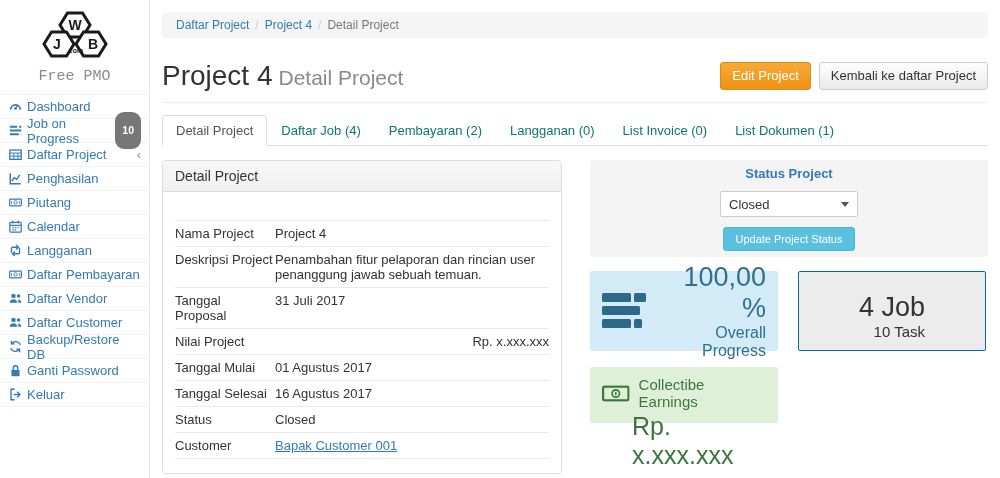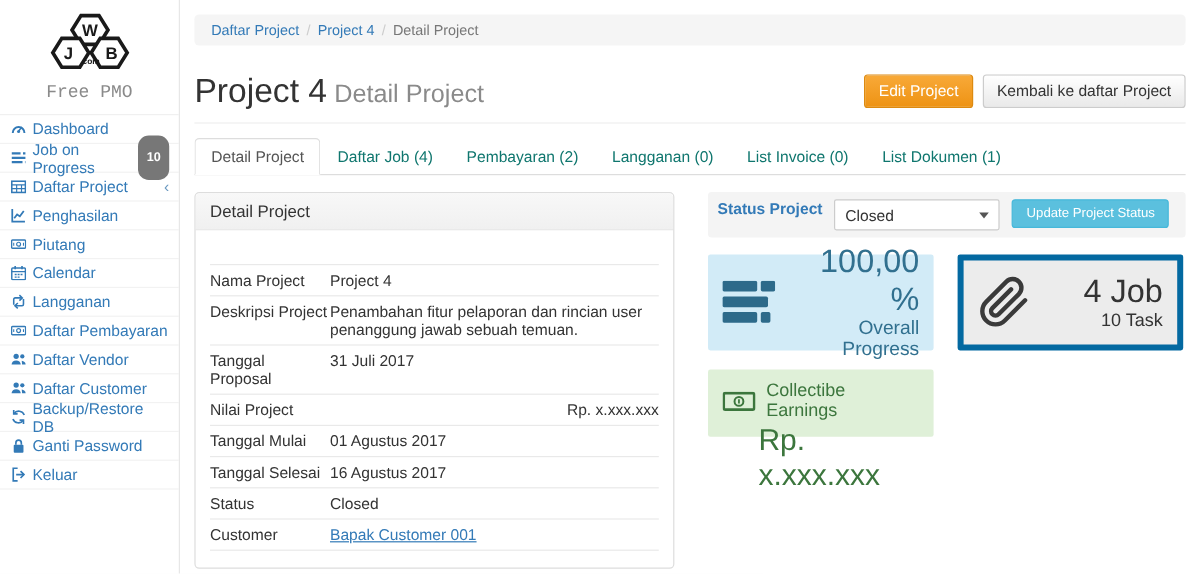--- a/index.html
+++ b/index.html
@@ -70,21 +70,21 @@
   table.detail td { padding:5px 0; vertical-align:top; border-bottom:1px solid #e9e9e9; }
   table.detail tr:first-child td { border-top:1px solid #e9e9e9; }
   td.lbl { width:100px; color:#333; padding-right:8px; }
   td.num { text-align:right; }
   td a { color:#337ab7; text-decoration:underline; }
 
   
   .right-col { flex:1; }
   .status-bar {
     background:#f4f4f4; border-radius:3px; padding:6px 8px;
-    display:flex; align-items:flex-start; gap:10px;
+    display:flex; align-items:center; gap:10px;flex-direction:column;
   }
   .status-label { font-size:13px; font-weight:bold; color:#337ab7; }
   .select {
     width:138px; height:26px; background:#fff; border:1px solid #ccc; border-radius:2px;
     font-size:13px; color:#333; display:flex; align-items:center; justify-content:space-between;
     padding:0 8px; cursor:pointer;
   }
   .select .caret { width:0; height:0; border-left:4px solid transparent;
     border-right:4px solid transparent; border-top:5px solid #555; }
   .btn-info {
@@ -95,21 +95,21 @@
   .stats-row { display:flex; gap:20px; margin-top:14px; }
   .stat {
     width:188px; height:80px; border-radius:2px;
     display:flex; align-items:center; padding:10px 12px; gap:10px;
   }
   .stat-text { flex:1; text-align:right; }
   .stat-value { font-size:27px; line-height:1.15; }
   .stat-label { font-size:16px; }
   .stat.blue { background:#d2ebf7; color:#31708f; }
   .stat.blue .bigicon { color:#2d6a8a; }
-  .stat.gray { background:#ececec; border:5px solid #0369a1; color:#333; }
+  .stat.gray { background:#ececec; border:1px solid #0369a1; color:#333;flex-direction:column; }
   .stat.gray .stat-label { font-size:15px; }
 
   .stat.green {
     display:block; width:188px; height:56px; margin-top:16px;
     background:#dff0d8; color:#3c763d; padding:9px 12px; border-radius:2px;
   }
   .green-top { display:flex; align-items:center; gap:9px; font-size:15px; }
   .green-value { font-size:25px; margin-top:2px; padding-left:30px; }
 </style>
 </head>

